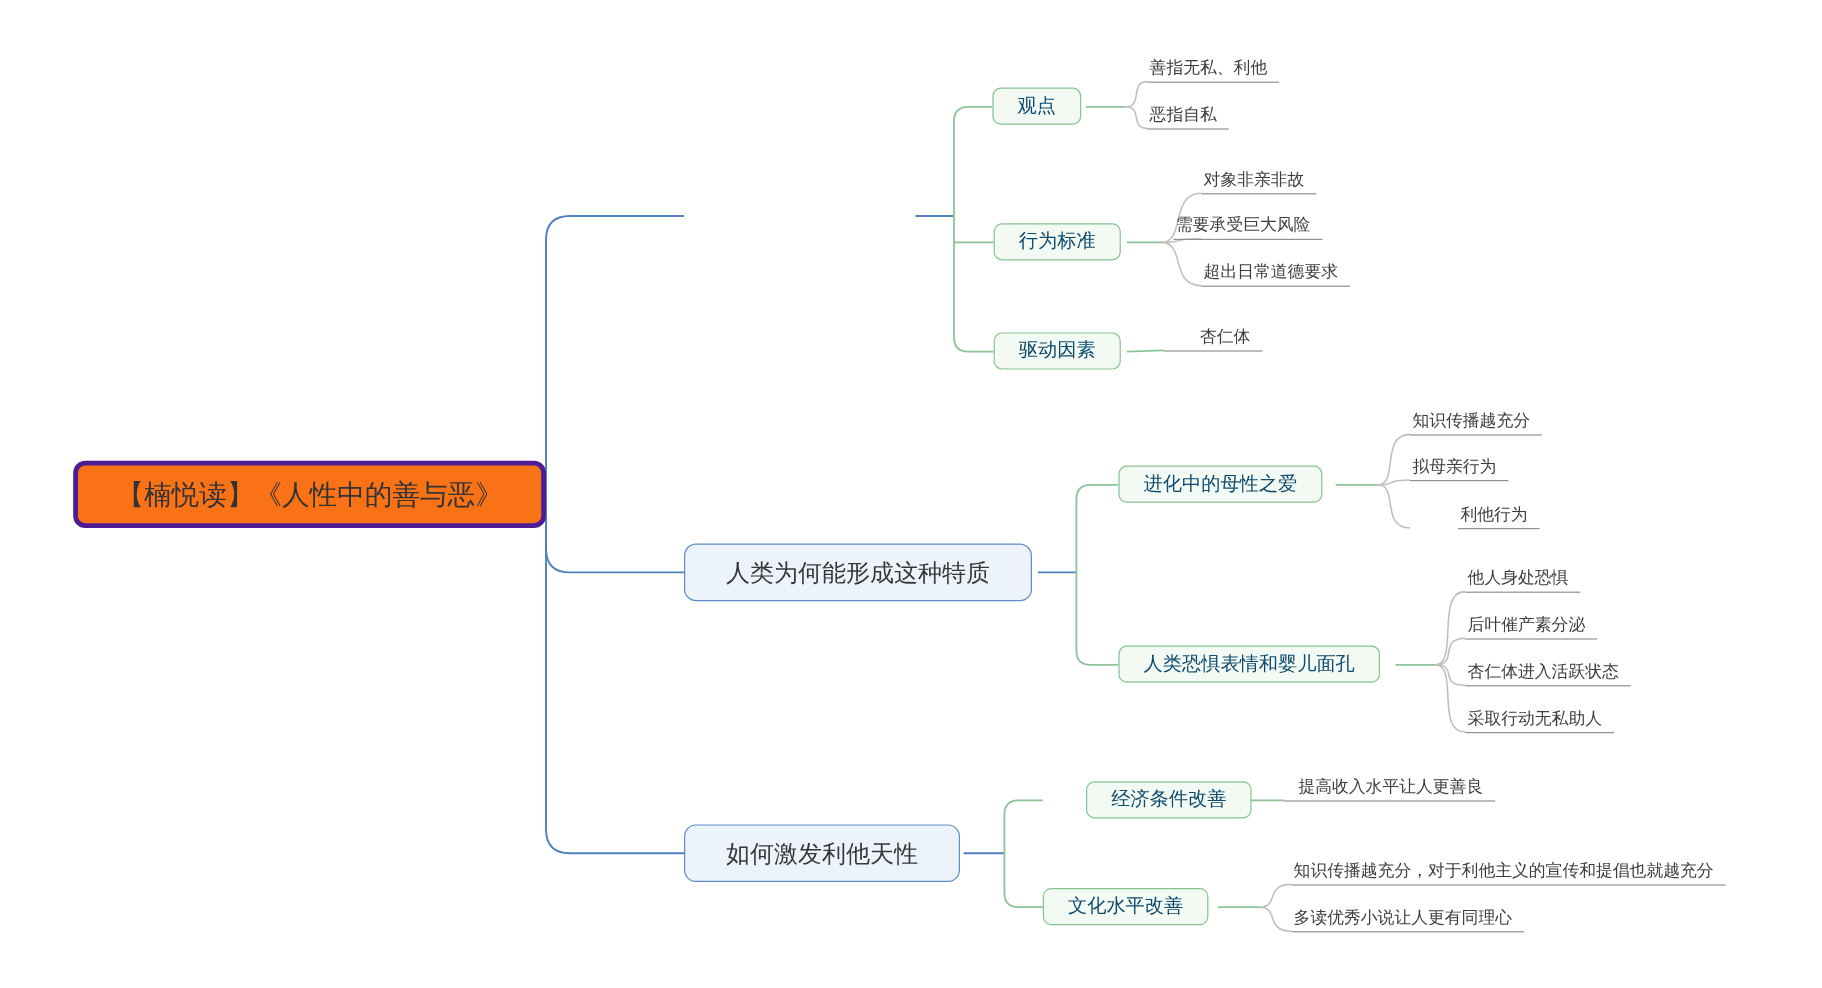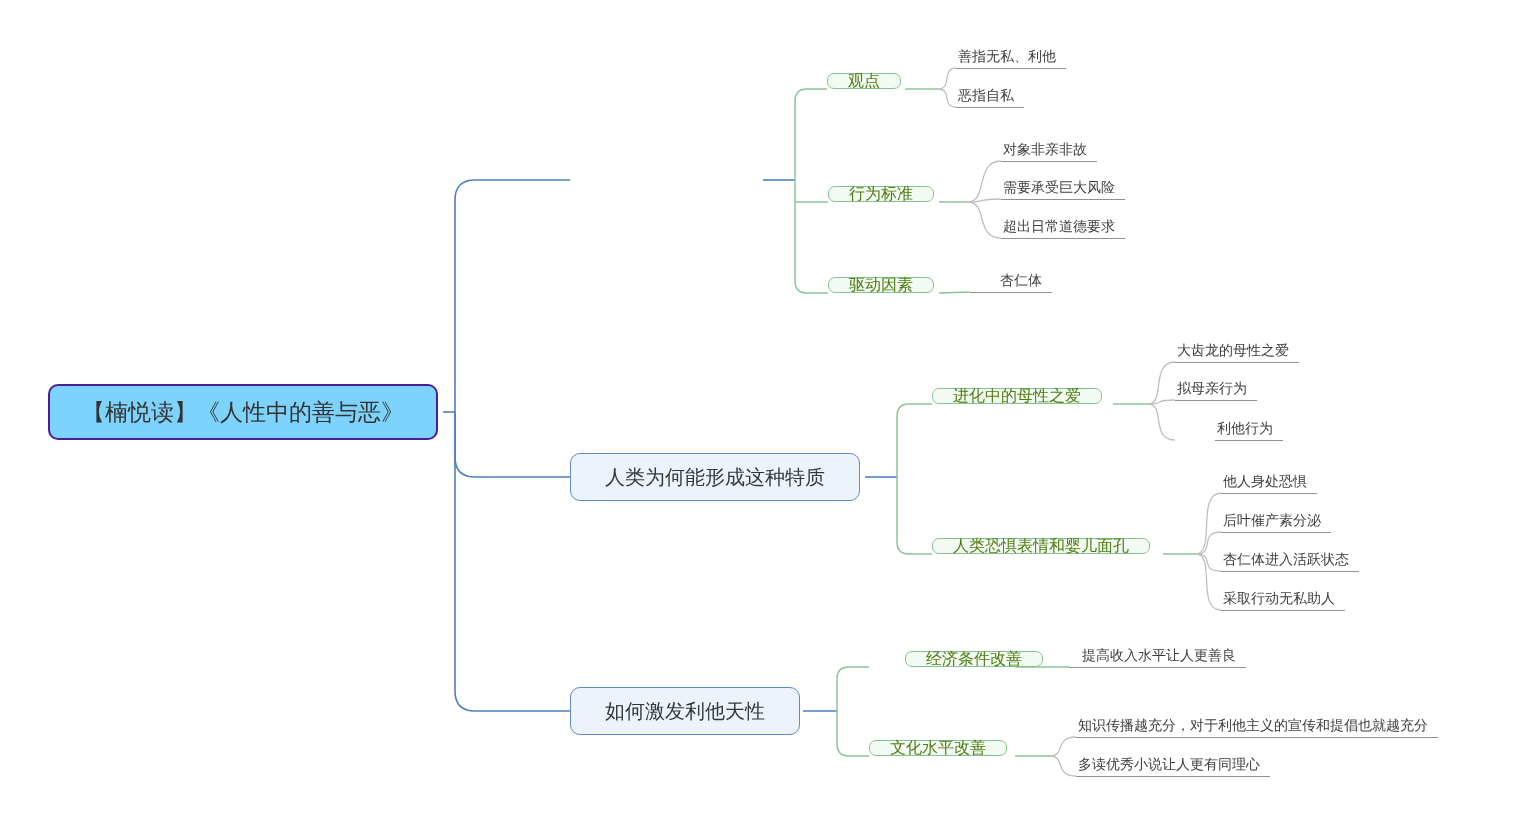--- a/index.html
+++ b/index.html
@@ -6,30 +6,30 @@
   .canvas{
     position:relative;width:1518px;height:823px;background:#ffffff;overflow:hidden;
     font-family:"Liberation Sans","DejaVu Sans",sans-serif;color:#363636;
   }
   svg.wires{position:absolute;left:0;top:0;width:1518px;height:823px;}
   .node{
     position:absolute;display:flex;align-items:center;justify-content:center;
     box-sizing:border-box;white-space:nowrap;background:#fff;
   }
   .root-node{
-    border:2px solid #4c1d95;background:#7dd3fc;border-radius:10px;
-    height:56px;padding:0 32px;font-size:23px;color:#333333;
+    border:4px solid #4c1d95;background:#f97316;border-radius:10px;
+    height:56px;padding:0 32px;font-size:23px;color:#333333;margin-left:13px;
   }
   .branch-node{
     border:1.5px solid #5e8cc7;background:#edf3fa;border-radius:10px;
     height:48px;padding:0 34px;font-size:20px;color:#33383f;
   }
   .child-node{
     border:1.5px solid #86c48f;background:#f3faf4;border-radius:7px;
-    height:16px;padding:0 20px;font-size:16px;color:#4d7c0f;
+    height:31px;padding:0 20px;font-size:16px;color:#0c4a6e;
   }
   .leaf{
     position:absolute;font-size:14px;line-height:19px;color:#3d3d3d;
     white-space:nowrap;border-bottom:1.5px solid #909090;
     padding:0 10px 2px 2px;transform:translateY(-100%);
   }
 </style>
 </head>
 <body>
 
@@ -92,25 +92,25 @@
   <div class="node child-node" style="left:828px;top:186px;">行为标准</div>
   <div class="node child-node" style="left:828px;top:277px;">驱动因素</div>
   <div class="node child-node" style="left:932px;top:388px;">进化中的母性之爱</div>
   <div class="node child-node" style="left:932px;top:538px;">人类恐惧表情和婴儿面孔</div>
   <div class="node child-node" style="left:869px;top:651px;margin-left:36px;">经济条件改善</div>
   <div class="node child-node" style="left:869px;top:740px;">文化水平改善</div>
 
   <div class="leaf" style="left:956px;top:69px;">善指无私、利他</div>
   <div class="leaf" style="left:956px;top:108px;">恶指自私</div>
   <div class="leaf" style="left:1001px;top:162px;">对象非亲非故</div>
-  <div class="leaf" style="left:1001px;top:200px;">需要承受巨大风险</div>
+  <div class="leaf" style="left:978px;top:200px;">需要承受巨大风险</div>
   <div class="leaf" style="left:1001px;top:239px;">超出日常道德要求</div>
   <div class="leaf" style="left:970px;padding-left:30px;top:293px;">杏仁体</div>
 
-  <div class="leaf" style="left:1175px;top:363px;">大齿龙的母性之爱</div>
+  <div class="leaf" style="left:1175px;top:363px;">知识传播越充分</div>
   <div class="leaf" style="left:1175px;top:401px;">拟母亲行为</div>
   <div class="leaf" style="left:1175px;top:441px;margin-left:40px;">利他行为</div>
   <div class="leaf" style="left:1221px;top:494px;">他人身处恐惧</div>
   <div class="leaf" style="left:1221px;top:533px;">后叶催产素分泌</div>
   <div class="leaf" style="left:1221px;top:572px;">杏仁体进入活跃状态</div>
   <div class="leaf" style="left:1221px;top:611px;">采取行动无私助人</div>
 
   <div class="leaf" style="left:1070px;padding-left:12px;top:668px;">提高收入水平让人更善良</div>
   <div class="leaf" style="left:1076px;top:738px;">知识传播越充分，对于利他主义的宣传和提倡也就越充分</div>
   <div class="leaf" style="left:1076px;top:777px;">多读优秀小说让人更有同理心</div>

